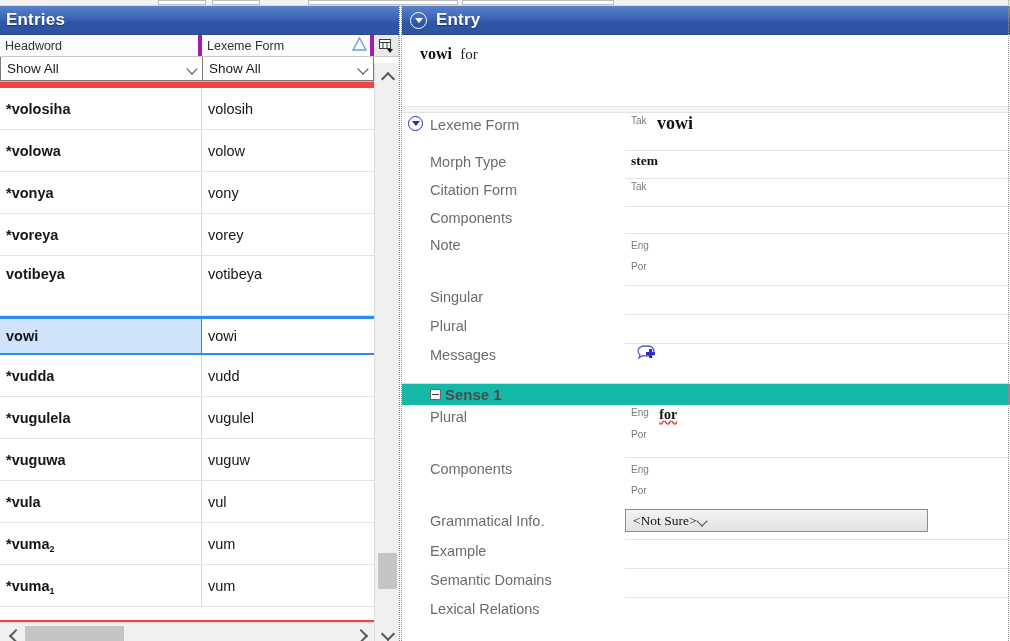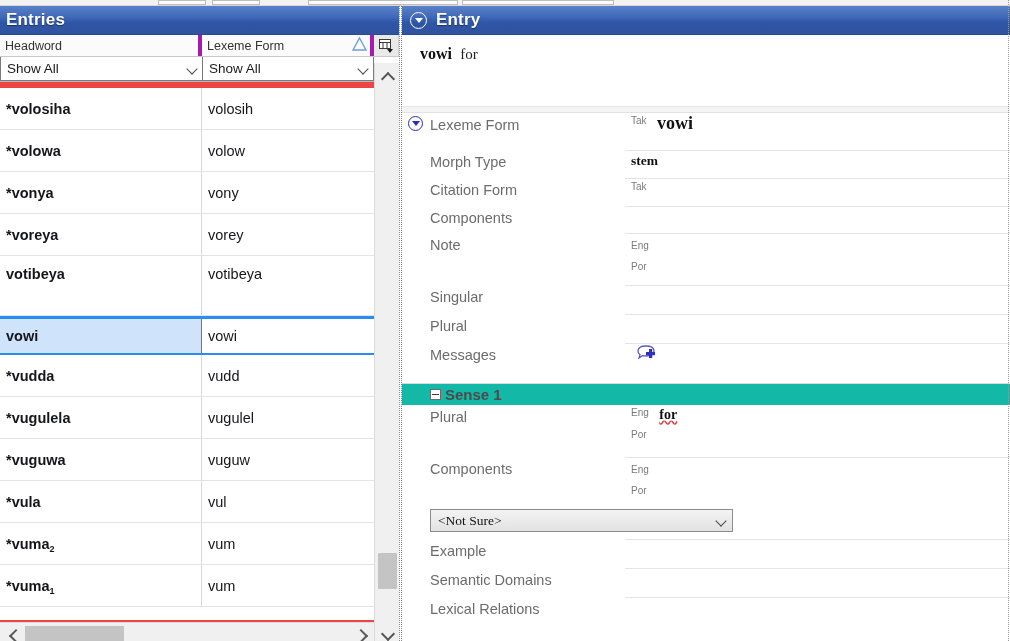--- a/index.html
+++ b/index.html
@@ -280,21 +280,21 @@
   .minus-box {
     width: 11px; height: 11px; border: 1px solid #6b6b6b;
     display: inline-flex; align-items: center; justify-content: center;
     margin-right: 4px; background: #fff; flex: 0 0 auto;
   }
   .minus-box i { display: block; width: 7px; height: 1.5px; background: #3a3a3a; }
 
   .msg-icon { margin-left: 4px; display: inline-block; }
 
   .combo {
-    display: inline-flex; align-items: center; justify-content: space-between;
+    display: inline-flex; align-items: center; 
     width: 303px; height: 23px;
     border: 1px solid #8c8c8c;
     background: linear-gradient(to bottom, #f3f3f3, #e2e2e2);
     font-size: 13.5px; color: #111;
     padding: 0 5px 0 7px;
     font-family: "Liberation Serif", serif;
   }
 
   .right-dotted {
     position: absolute; right: 0; top: 0; width: 2px; height: 641px;
@@ -583,20 +583,21 @@
 
       <div class="frow" style="height:52px">
         <div class="flabel">Components</div>
         <div class="fval">
           <span class="ws ws-line">Eng</span>
           <span class="ws ws-line">Por</span>
         </div>
       </div>
 
       <div class="frow" style="height:30px">
+        <div class="flabel">Grammatical Info.</div>
         <div class="fval noline" style="padding-left:0">
           <span class="combo">
             <span>&lt;Not Sure&gt;</span>
             <span class="chev"></span>
           </span>
         </div>
       </div>
 
       <div class="frow" style="height:29px">
         <div class="flabel">Example</div>

